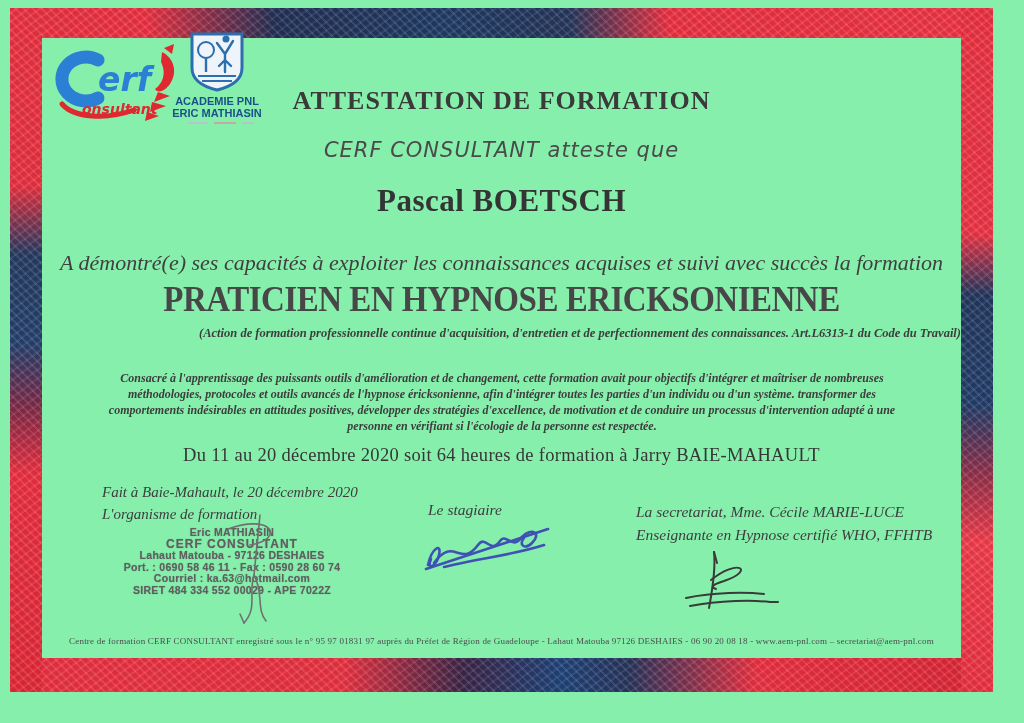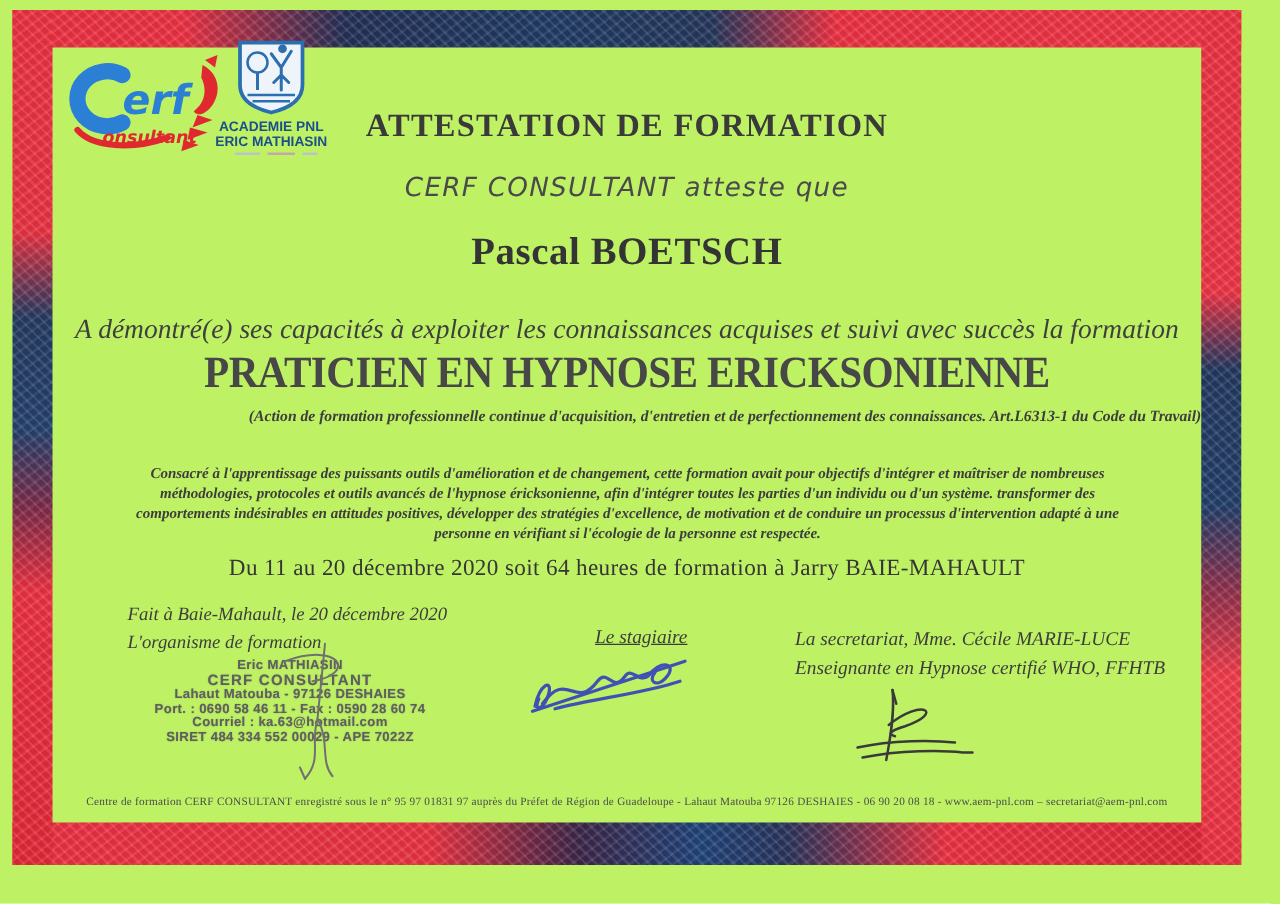--- a/index.html
+++ b/index.html
@@ -1,16 +1,16 @@
 <!DOCTYPE html>
 <html><head>
 <meta charset="utf-8">
 <style>
   html,body{margin:0;padding:0;background:#ffffff;}
-  .page{position:relative;width:1024px;height:723px;background:#bef264;overflow:hidden;
+  .page{position:relative;width:1024px;height:723px;background:#86efac;overflow:hidden;
         font-family:"Liberation Serif", serif;color:#3b3b3b;}
   
   .bar{position:absolute;}
   .bar::after{content:"";position:absolute;inset:0;
     background:
       repeating-linear-gradient(45deg, rgba(255,255,255,.10) 0 2px, rgba(0,0,0,0) 2px 6px),
       repeating-linear-gradient(-37deg, rgba(255,255,255,.08) 0 1px, rgba(0,0,0,.05) 3px 7px);}
   .bar-top{left:10px;top:8px;width:983px;height:30px;
     background:linear-gradient(90deg,#e92f40 0%,#e92f40 14%,#232f55 27%,#1f3a63 44%,#25365a 57%,#e92f40 67%,#ec3343 100%);}
   .bar-bottom{left:10px;top:658px;width:983px;height:34px;
@@ -32,21 +32,21 @@
         line-height:16px;color:#3d3d3d;}
   .dates{top:445px;font-size:18.5px;color:#363636;letter-spacing:.3px;}
   .footer{top:636px;font-size:9px;color:#4c4c4c;letter-spacing:.2px;}
   .leftcol{position:absolute;left:102px;top:481px;width:300px;}
   .place-date,.org-label{font-style:italic;font-size:15px;color:#3d3d3d;line-height:22px;}
   .stamp{position:relative;margin-top:2px;width:260px;text-align:center;
          font-family:"Liberation Sans",sans-serif;font-weight:bold;font-size:10.5px;
          color:#5f5f5f;line-height:11.5px;letter-spacing:.3px;
          text-shadow:0 0 1px rgba(90,90,90,.55);}
   .stagiaire-col{position:absolute;left:428px;top:501px;width:170px;}
-  .stagiaire-label{font-style:italic;font-size:15.5px;color:#3d3d3d;text-align:center;text-decoration:underline;}
+  .stagiaire-label{font-style:italic;font-size:15.5px;color:#3d3d3d;}
   .trainer-col{position:absolute;left:636px;top:500px;width:330px;}
   .trainer-line{font-style:italic;font-size:15.5px;color:#3d3d3d;line-height:23px;}
   .sig{position:absolute;pointer-events:none;}
   
   .cerf-logo{position:absolute;left:46px;top:44px;width:138px;height:82px;}
   .acad-logo{position:absolute;left:162px;top:30px;width:110px;height:100px;}
 </style>
 </head>
 <body>
 

